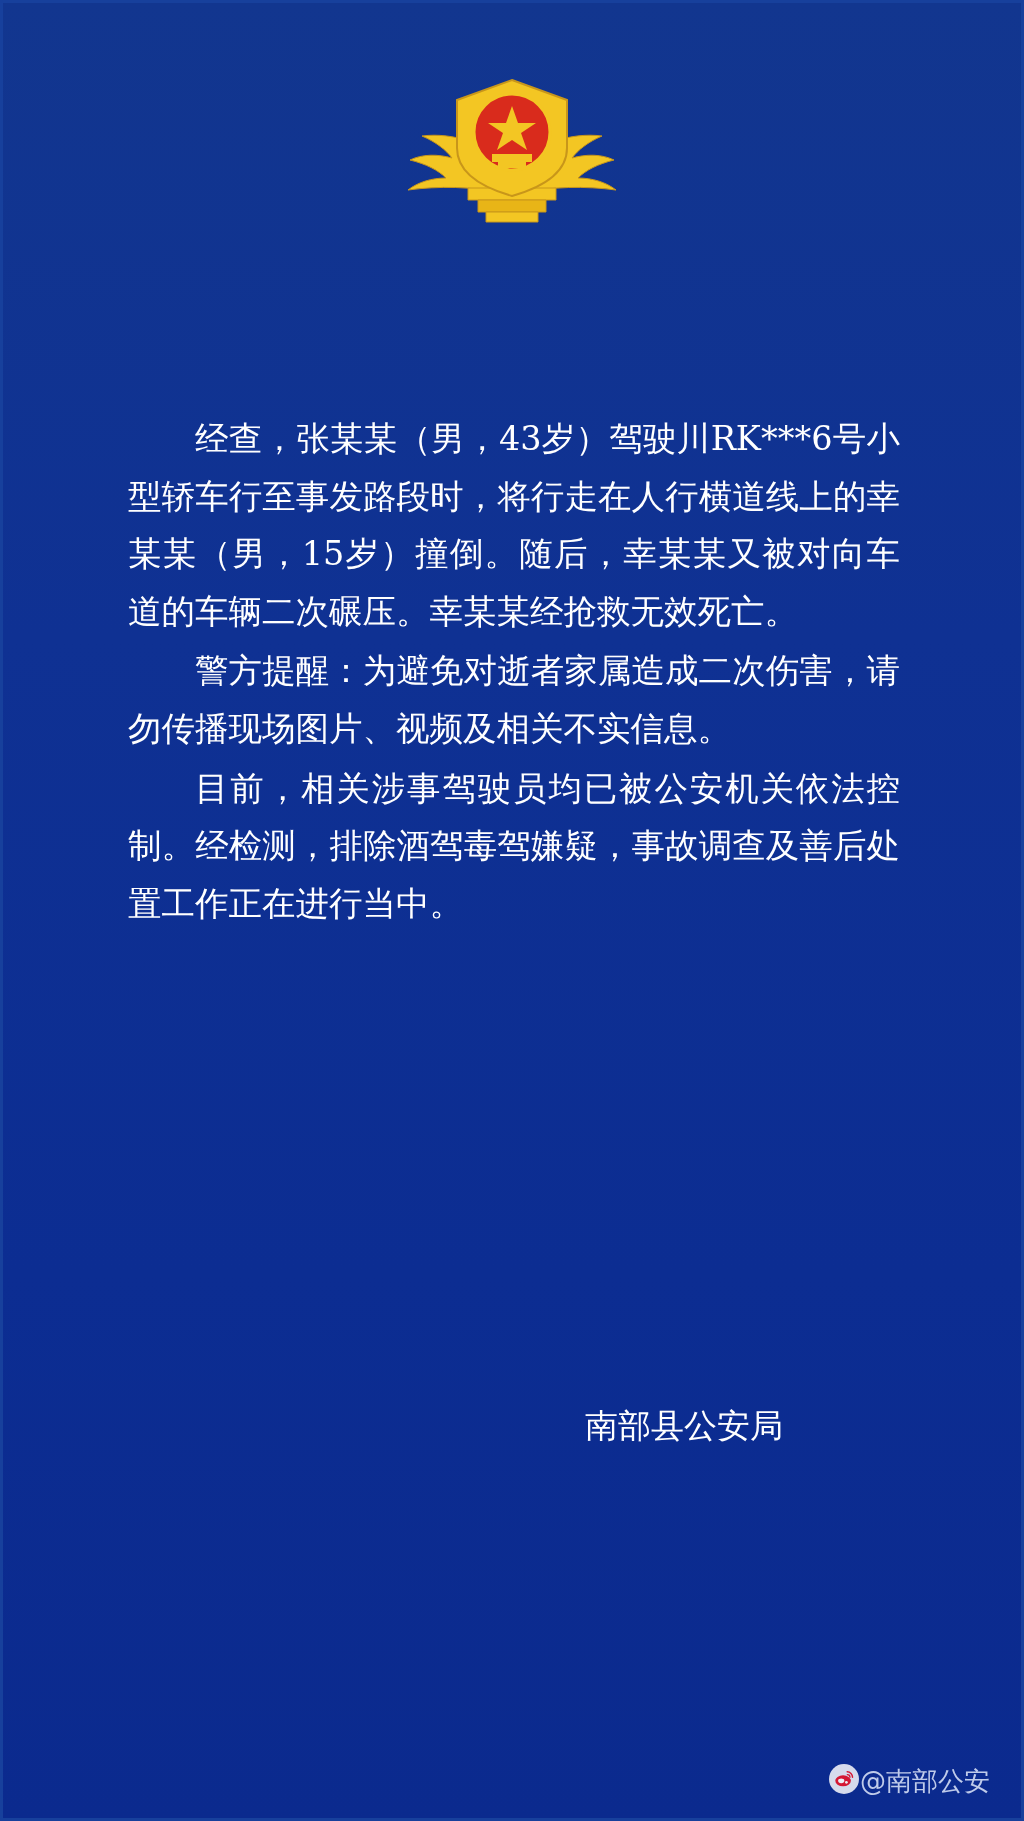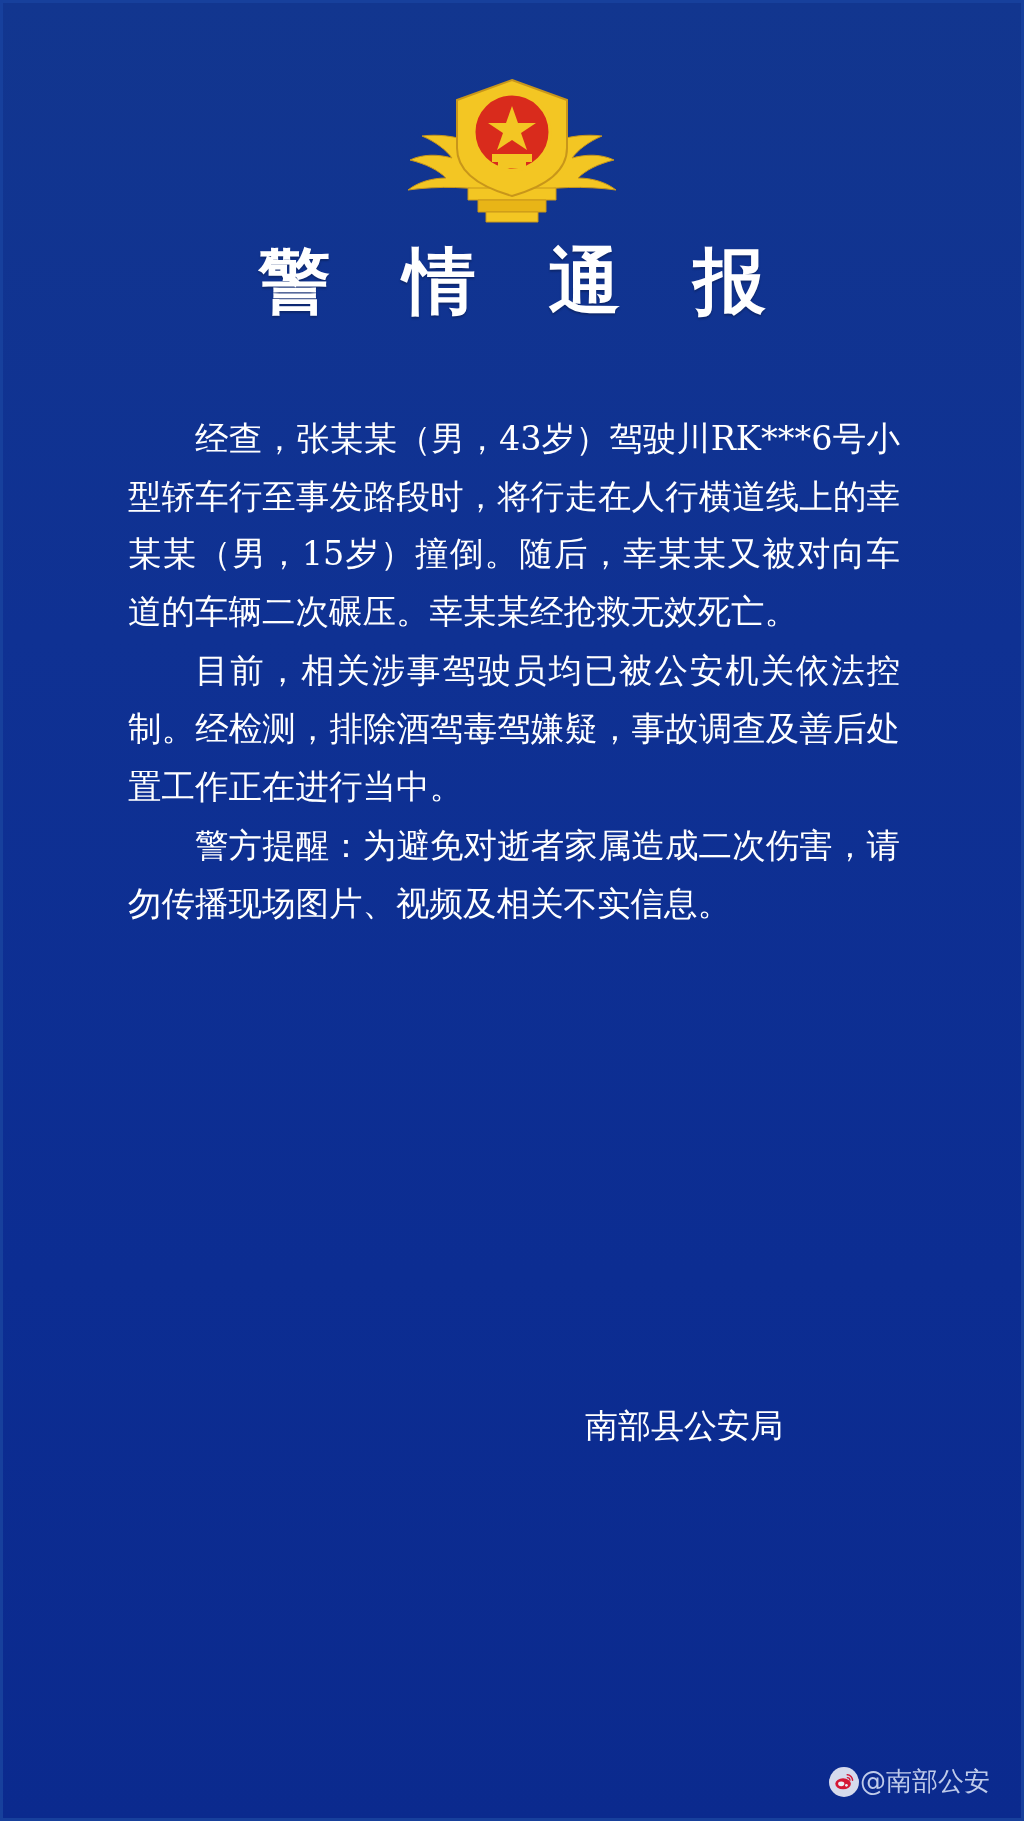--- a/index.html
+++ b/index.html
@@ -88,21 +88,20 @@
     line-height: 1.75;
     font-family: Liberation Mono, monospace;
   }
 
   
   .watermark {
     position: absolute;
     right: 34px;
     bottom: 22px;
     display: flex;
-    align-items: center;
     gap: 1px;
     color: #cfd9f2;
     font-size: 26px;
     font-family: "DejaVu Sans", "Liberation Sans", sans-serif;
     opacity: 0.92;
   }
   .weibo-badge {
     width: 30px;
     height: 30px;
     border-radius: 50%;
@@ -134,26 +133,25 @@
 
       <circle cx="130" cy="62" r="38" fill="#d92b1c" stroke="#f3c623" stroke-width="3"></circle>
 
       <polygon points="130,36 136,53 154,53 139,63 145,80 130,70 115,80 121,63 106,53 124,53" fill="#f3c623"></polygon>
 
       <path d="M110 84 L150 84 L150 92 L110 92 Z" fill="#f3c623"></path>
       <path d="M116 92 L144 92 L144 98 L116 98 Z" fill="#f3c623"></path>
     </svg>
   </div>
 
-  <div class="title">警 情 通 报</div>
 
   <div class="body-text">
     <p>经查，张某某（男，43岁）驾驶川RK***6号小型轿车行至事发路段时，将行走在人行横道线上的幸某某（男，15岁）撞倒。随后，幸某某又被对向车道的车辆二次碾压。幸某某经抢救无效死亡。</p>
+    <p>警方提醒：为避免对逝者家属造成二次伤害，请勿传播现场图片、视频及相关不实信息。</p>
     <p>目前，相关涉事驾驶员均已被公安机关依法控制。经检测，排除酒驾毒驾嫌疑，事故调查及善后处置工作正在进行当中。</p>
-    <p>警方提醒：为避免对逝者家属造成二次伤害，请勿传播现场图片、视频及相关不实信息。</p>
   </div>
 
   <div class="signature">
     <div>南部县公安局</div>
   </div>
 
   <div class="watermark">
     <span class="weibo-badge">
       <svg viewBox="0 0 24 24" width="22" height="22" aria-hidden="true">
         <ellipse cx="11" cy="14" rx="8.5" ry="6" fill="#e6162d"></ellipse>

